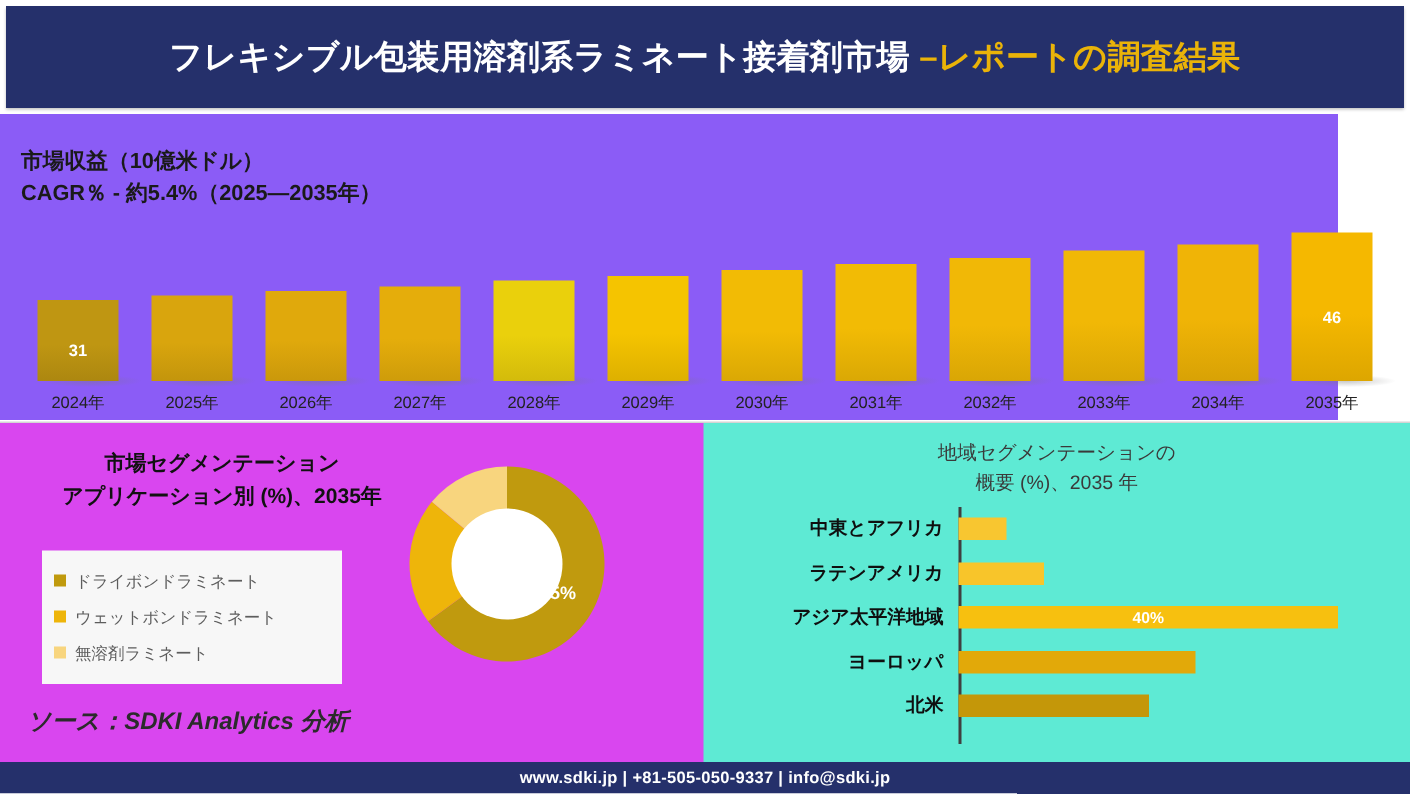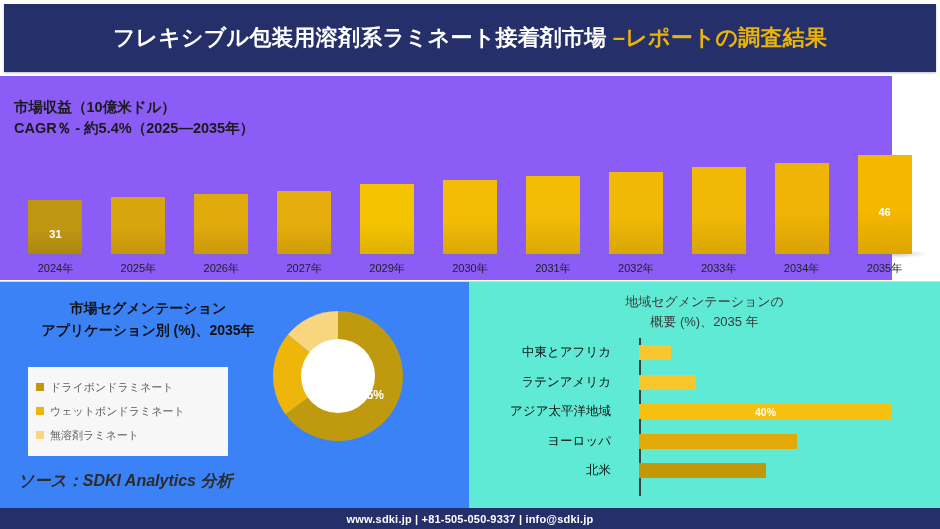--- a/index.html
+++ b/index.html
@@ -110,21 +110,21 @@
   #bottom-section {
     position: absolute;
     left: 0; top: 281px;
     width: 940px; height: 227px;
     border-top: 1px solid #d4d4d4;
   }
   #donut-panel {
     position: absolute;
     left: 0; top: 0;
     width: 520px; height: 227px;
-    background: #3b82f6;
+    background: #d946ef;
     border-right: 1px solid #bfbfbf;
     padding-left: 24px;
   }
   #region-panel {
     position: absolute;
     left: 469px; top: 0;
     width: 471px; height: 227px;
     background: #5eead4;
   }
 
@@ -198,23 +198,23 @@
   }
   .region-row {
     position: relative;
     height: 29.5px;
     display: flex;
     align-items: center;
   }
   .region-label {
     width: 148px;
     text-align: right;
-    padding-right: 28px;
+    padding-right: 10px;
     font-size: 12.5px;
-    font-weight: normal;
+    font-weight: bold;
     color: #0f0f0f;
     white-space: nowrap;
   }
   .region-bar {
     height: 15px;
     display: flex;
     align-items: center;
     justify-content: center;
   }
   .region-bar-value {
@@ -276,20 +276,25 @@
           </div>
           <div class="bar-col">
             <div class="bar-shadow"></div>
             <div class="bar" style="height: 60px; background: linear-gradient(rgb(224, 169, 12) 0%, rgb(224, 169, 12) 55%, rgb(202, 152, 11) 100%);"></div>
             <div class="bar-label">2026年</div>
           </div>
           <div class="bar-col">
             <div class="bar-shadow"></div>
             <div class="bar" style="height: 63px; background: linear-gradient(rgb(229, 173, 11) 0%, rgb(229, 173, 11) 55%, rgb(206, 156, 10) 100%);"></div>
             <div class="bar-label">2027年</div>
+          </div>
+          <div class="bar-col">
+            <div class="bar-shadow"></div>
+            <div class="bar" style="height: 67px; background: linear-gradient(rgb(234, 208, 12) 0%, rgb(234, 208, 12) 55%, rgb(211, 187, 11) 100%);"></div>
+            <div class="bar-label">2028年</div>
           </div>
           <div class="bar-col">
             <div class="bar-shadow"></div>
             <div class="bar" style="height: 70px; background: linear-gradient(rgb(245, 196, 0) 0%, rgb(245, 196, 0) 55%, rgb(221, 176, 0) 100%);"></div>
             <div class="bar-label">2029年</div>
           </div>
           <div class="bar-col">
             <div class="bar-shadow"></div>
             <div class="bar" style="height: 74px; background: linear-gradient(rgb(242, 187, 5) 0%, rgb(242, 187, 5) 55%, rgb(218, 168, 5) 100%);"></div>
             <div class="bar-label">2030年</div>

